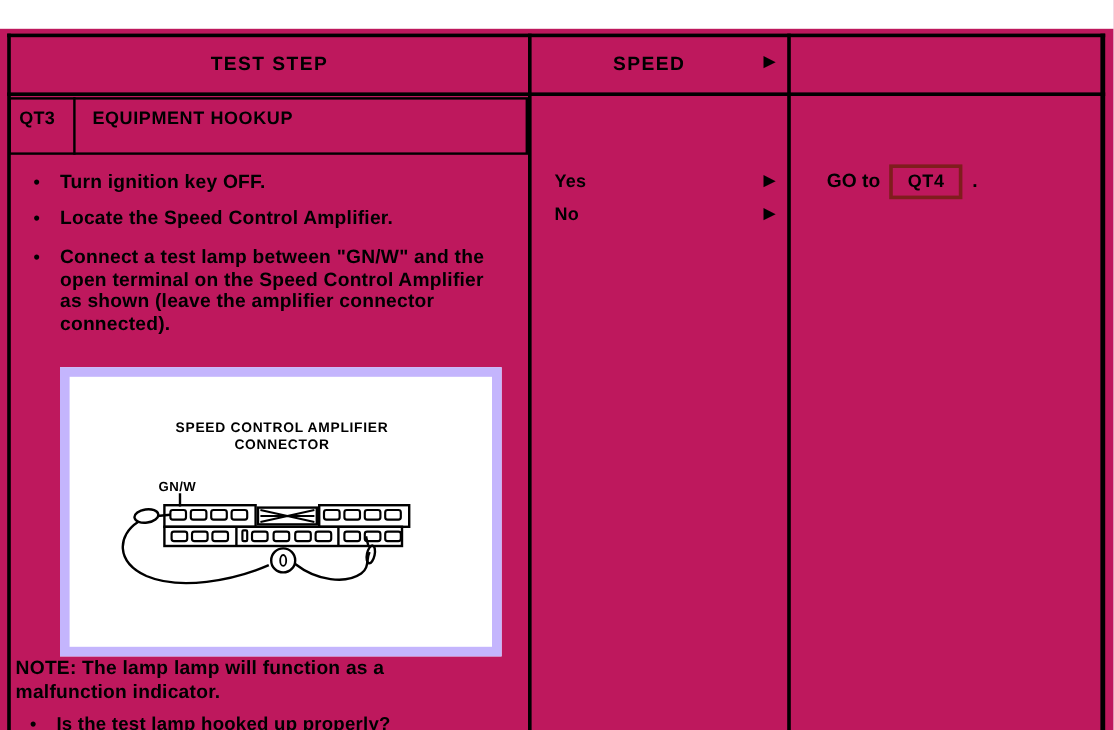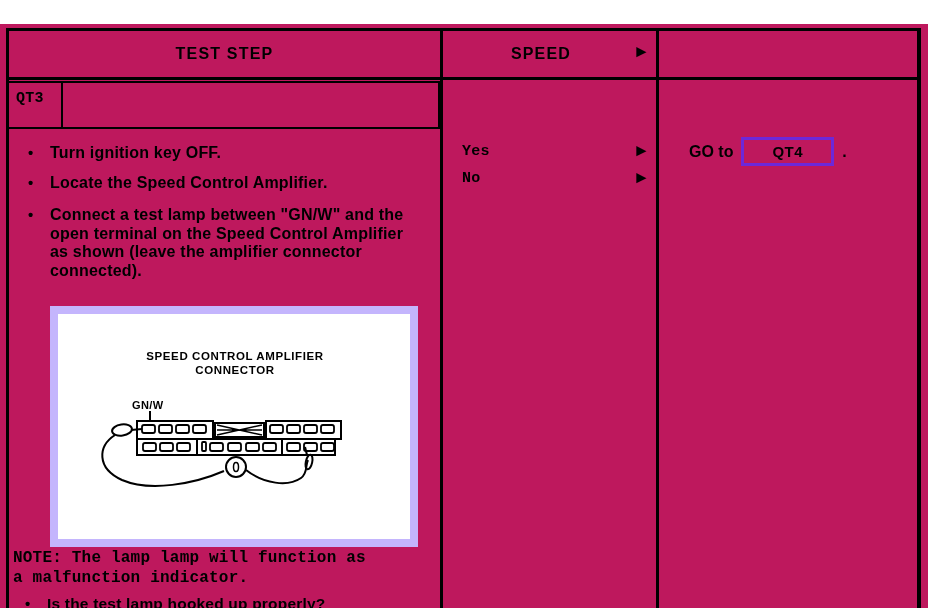--- a/index.html
+++ b/index.html
@@ -3,31 +3,31 @@
 <meta charset="utf-8">
 <style>
   html,body{margin:0;padding:0;background:#fff;}
   .page{
     position:relative;width:928px;height:608px;background:#be185d;
     font-family:"Liberation Sans","DejaVu Sans",sans-serif;font-weight:700;color:#000;
     overflow:hidden;
     margin-top:24px;
   }
   .ln{position:absolute;background:#000;}
-  .txt{position:absolute;font-size:16px;white-space:nowrap;letter-spacing:.2px;font-family:Liberation Mono, monospace;}
+  .txt{position:absolute;font-size:16px;white-space:nowrap;letter-spacing:.2px;}
   .wrap{white-space:normal;line-height:18.5px;}
   .hdr{position:absolute;font-size:16px;letter-spacing:1.2px;text-align:center;}
   .arrow{position:absolute;font-size:17px;line-height:1;}
   .brow{position:absolute;display:flex;gap:9px;font-size:16px;line-height:18.5px;letter-spacing:.2px;}
   .dot{flex:0 0 13px;font-size:15px;}
   .qt3box{position:absolute;border:2px solid #000;}
   .figure{position:absolute;border:8px solid #c4b5fd;background:#fff;}
   .figure svg{display:block;width:100%;height:100%;}
   .goto{position:absolute;display:flex;align-items:center;gap:8px;font-size:16px;}
-  .qt4box{border:3px solid #6d28d9;padding:3px 28px;display:inline-block;font-size:15px;letter-spacing:.5px;text-align:center;}
+  .qt4box{border:3px solid #7f1d1d;padding:3px 12px;display:inline-block;font-size:15px;letter-spacing:.5px;text-align:center;}
   .ftitle{font-size:11.5px;font-weight:700;letter-spacing:.6px;fill:#000;}
   .flabel{font-size:11px;font-weight:700;letter-spacing:.4px;fill:#000;}
 </style>
 </head>
 <body>
 
 <div class="page">
 
   <div class="ln" style="left:6px;top:4px;width:915px;height:3px"></div>
   <div class="ln" style="left:6px;top:597px;width:915px;height:6px"></div>
@@ -37,20 +37,21 @@
   <div class="ln" style="left:440px;top:4px;width:3px;height:596px"></div>
   <div class="ln" style="left:656px;top:4px;width:3px;height:596px"></div>
 
   <div class="hdr" style="left:9px;top:21px;width:431px">TEST STEP</div>
   <div class="hdr" style="left:443px;top:21px;width:196px">SPEED</div>
   <span class="arrow" style="left:633px;top:19px">►</span>
 
   <div class="qt3box" style="left:7px;top:57px;width:429px;height:44px"></div>
   <div class="ln" style="left:61px;top:57px;width:2px;height:48px"></div>
   <div class="txt" style="left:16px;top:66px;font-size:15px">QT3</div>
+  <div class="txt" style="left:77px;top:66px;font-size:15px;letter-spacing:.5px">EQUIPMENT HOOKUP</div>
 
   <div class="brow" style="left:28px;top:120px;width:396px">
     <span class="dot">•</span>
     <span>Turn ignition key OFF.</span>
   </div>
   <div class="brow" style="left:28px;top:150px;width:396px">
     <span class="dot">•</span>
     <span>Locate the Speed Control Amplifier.</span>
   </div>
   <div class="brow" style="left:28px;top:182px;width:396px">

